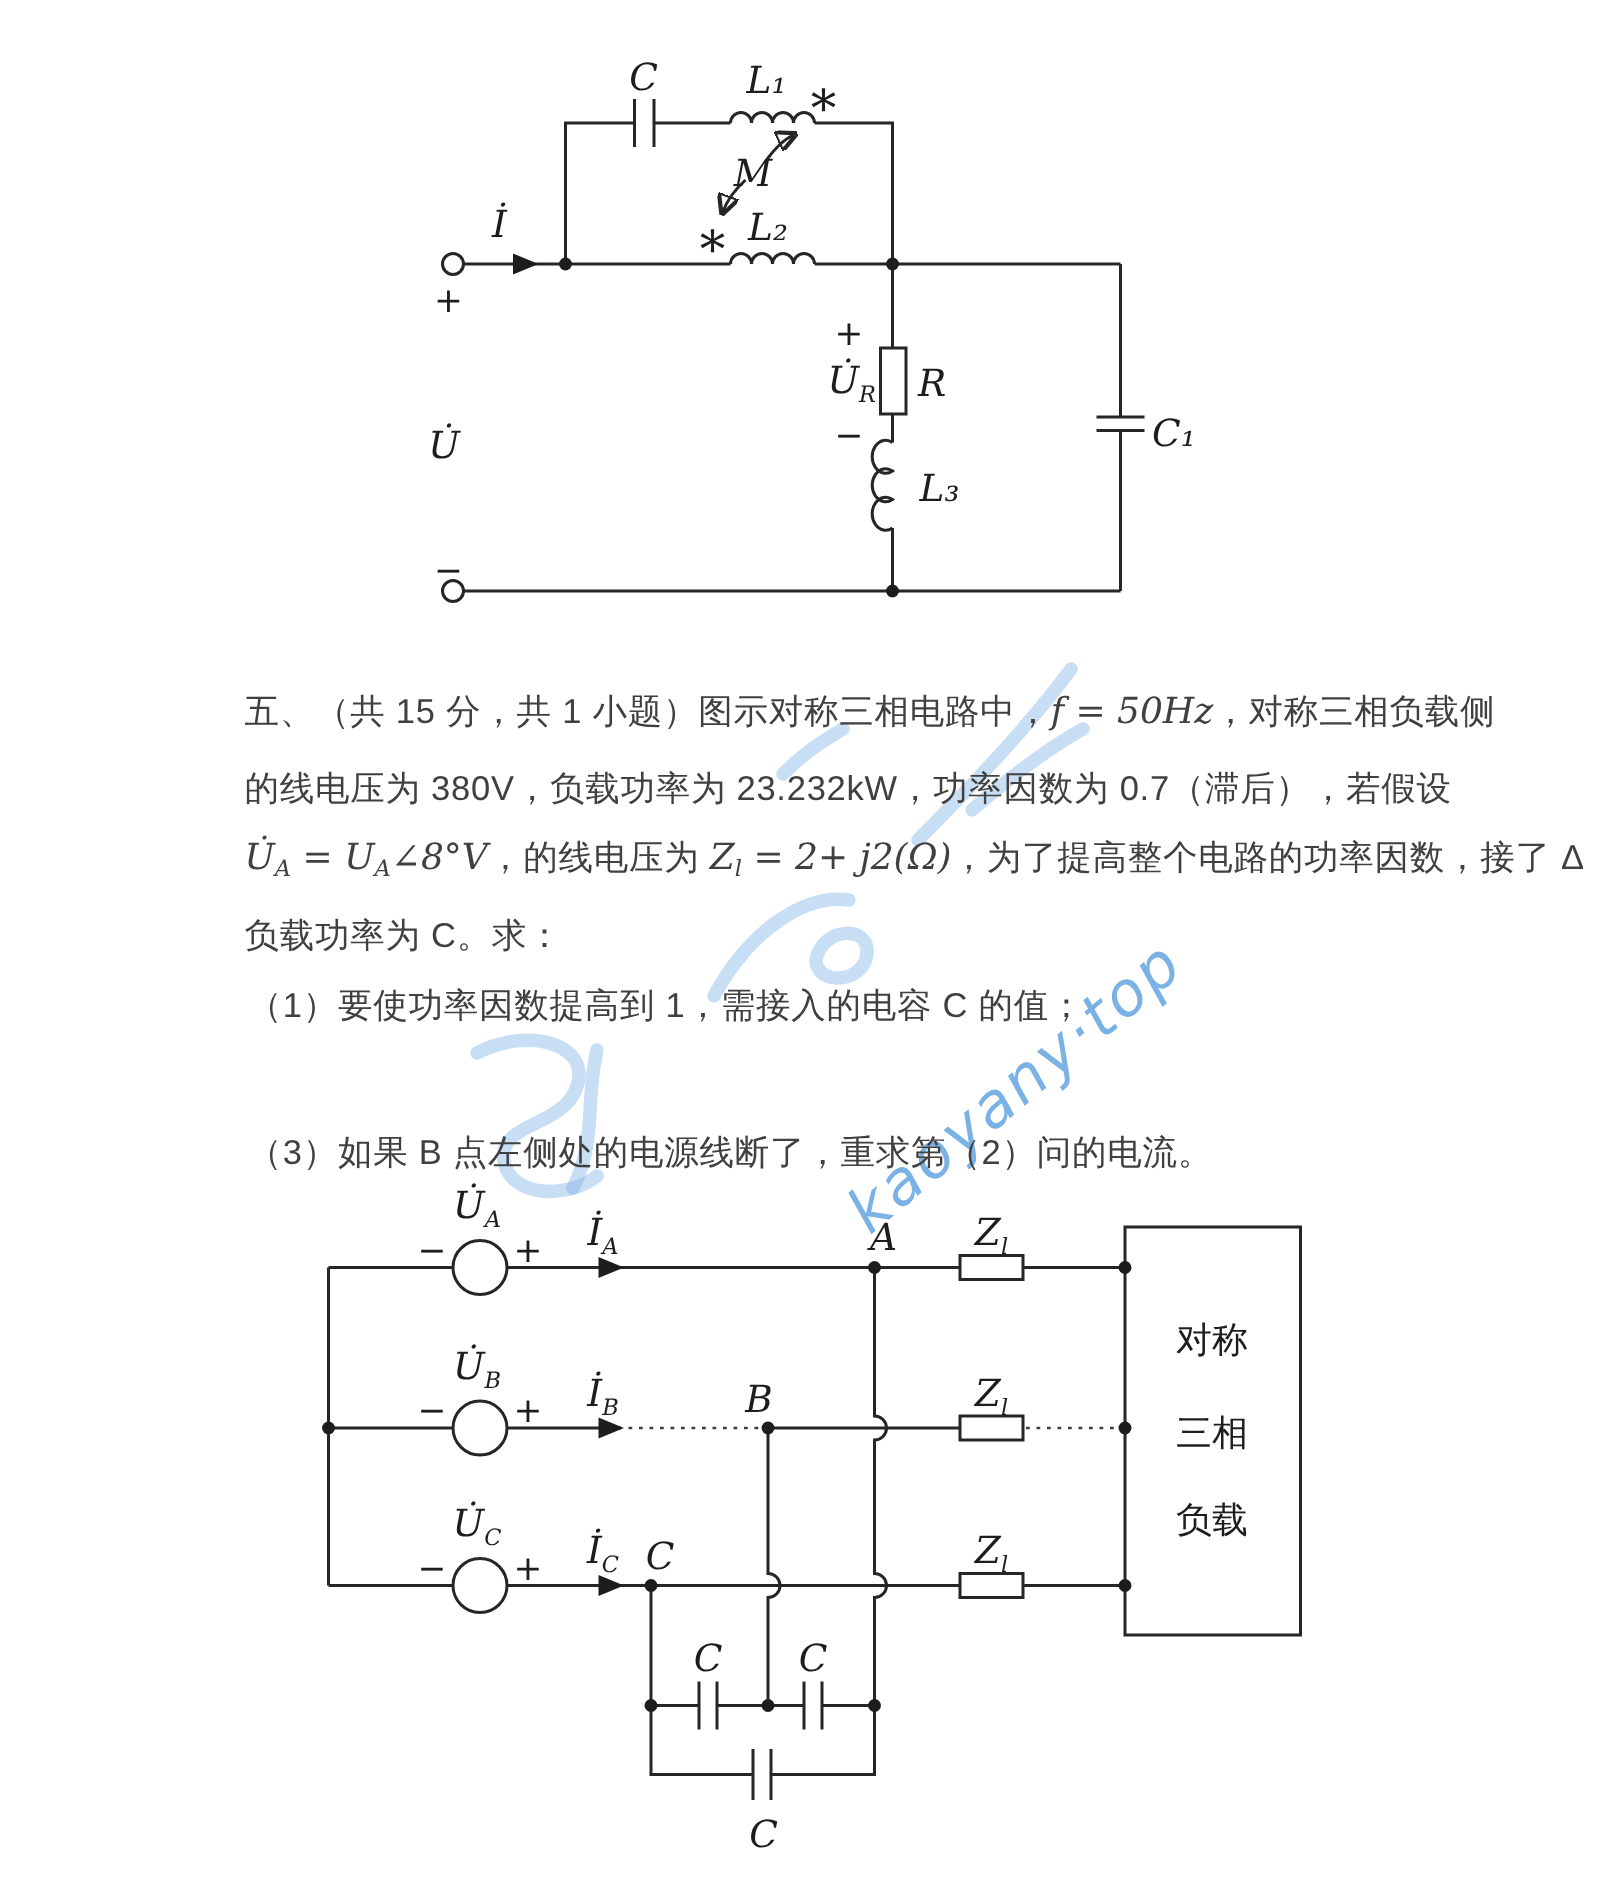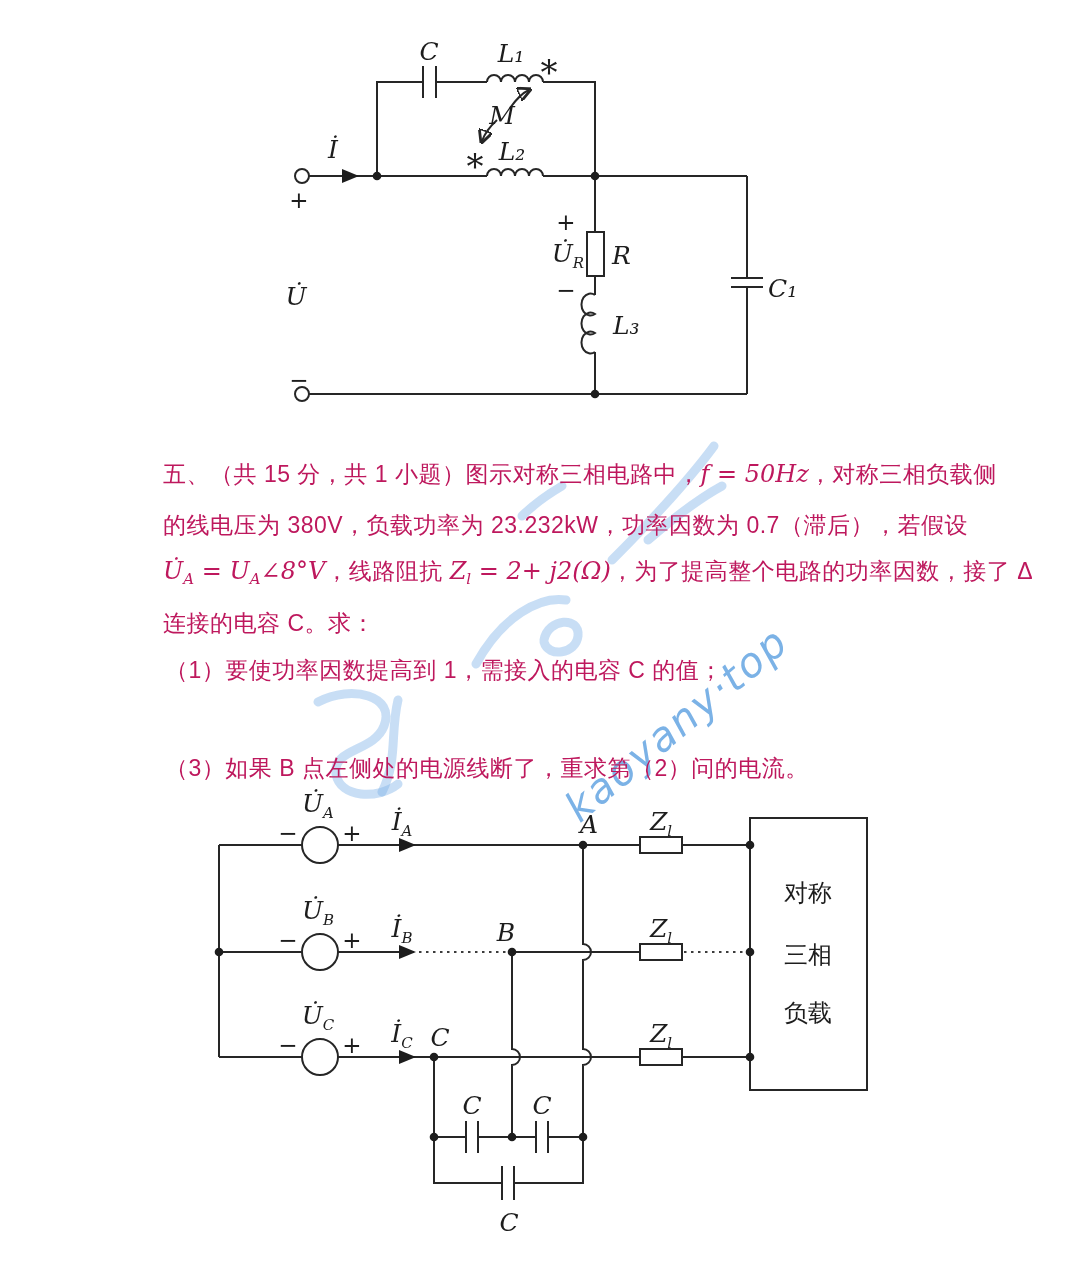--- a/index.html
+++ b/index.html
@@ -18,21 +18,21 @@
   .ckt .dash{stroke:#3c3c3c;stroke-width:1.8;stroke-dasharray:2.5 4.5;}
   .ckt .dot{fill:#1d1d1d;stroke:none;}
   .ckt polygon{fill:#1d1d1d;stroke:none;}
   .ckt text{fill:#1d1d1d;}
   .ckt .m{font-family:"DejaVu Serif","Liberation Serif",serif;font-style:italic;font-size:25px;}
   .ckt .msm{font-size:15px;}
   .ckt .sign{font-family:"DejaVu Sans",sans-serif;font-size:23px;font-style:normal;}
   .ckt .zh{font-family:"Liberation Sans",sans-serif;font-size:24px;font-style:normal;}
   .ckt .star{font-family:"DejaVu Serif",serif;font-size:34px;font-style:normal;}
   
-  .tline{position:absolute;left:163px;white-space:nowrap;font-size:23px;color:#be185d;
+  .tline{position:absolute;left:163px;white-space:nowrap;font-size:23px;color:#404040;
          letter-spacing:.5px;font-family:"Liberation Sans",sans-serif;}
   .math{font-family:"DejaVu Serif","Liberation Serif",serif;font-style:italic;
         font-size:24px;letter-spacing:0;}
   .msub{font-family:"DejaVu Serif","Liberation Serif",serif;font-style:italic;
         font-size:15px;vertical-align:-5px;line-height:0;}
 </style>
 </head>
 <body>
 
 <div class="page">
@@ -178,25 +178,25 @@
 
   <div class="tline" style="top:459px">
     <span>五、（共 15 分，共 1 小题）图示对称三相电路中，</span><span class="math">f = 50Hz</span><span>，对称三相负载侧</span>
   </div>
 
   <div class="tline" style="top:510px">
     <span>的线电压为 380V，负载功率为 23.232kW，功率因数为 0.7（滞后），若假设</span>
   </div>
 
   <div class="tline" style="top:556px">
-    <span class="math"><span>U̇</span><sub class="msub">A</sub><span> = </span><span>U</span><sub class="msub">A</sub><span>∠8°V</span></span><span>，线路阻抗 </span><span class="math"><span>Z</span><sub class="msub">l</sub><span> = 2+ j2(Ω)</span></span><span>，为了提高整个电路的功率因数，接了 Δ</span>
+    <span class="math"><span>U̇</span><sub class="msub">A</sub><span> = </span><span>U</span><sub class="msub">A</sub><span>∠8°V</span></span><span>，的线电压为 </span><span class="math"><span>Z</span><sub class="msub">l</sub><span> = 2+ j2(Ω)</span></span><span>，为了提高整个电路的功率因数，接了 Δ</span>
   </div>
 
   <div class="tline" style="top:608px">
-    <span>连接的电容 C。求：</span>
+    <span>负载功率为 C。求：</span>
   </div>
 
   <div class="tline" style="top:655px;left:165px">
     <span>（1）要使功率因数提高到 1，需接入的电容 C 的值；</span>
   </div>
 
 
   <div class="tline" style="top:753px;left:165px">
     <span>（3）如果 B 点左侧处的电源线断了，重求第（2）问的电流。</span>
   </div>

